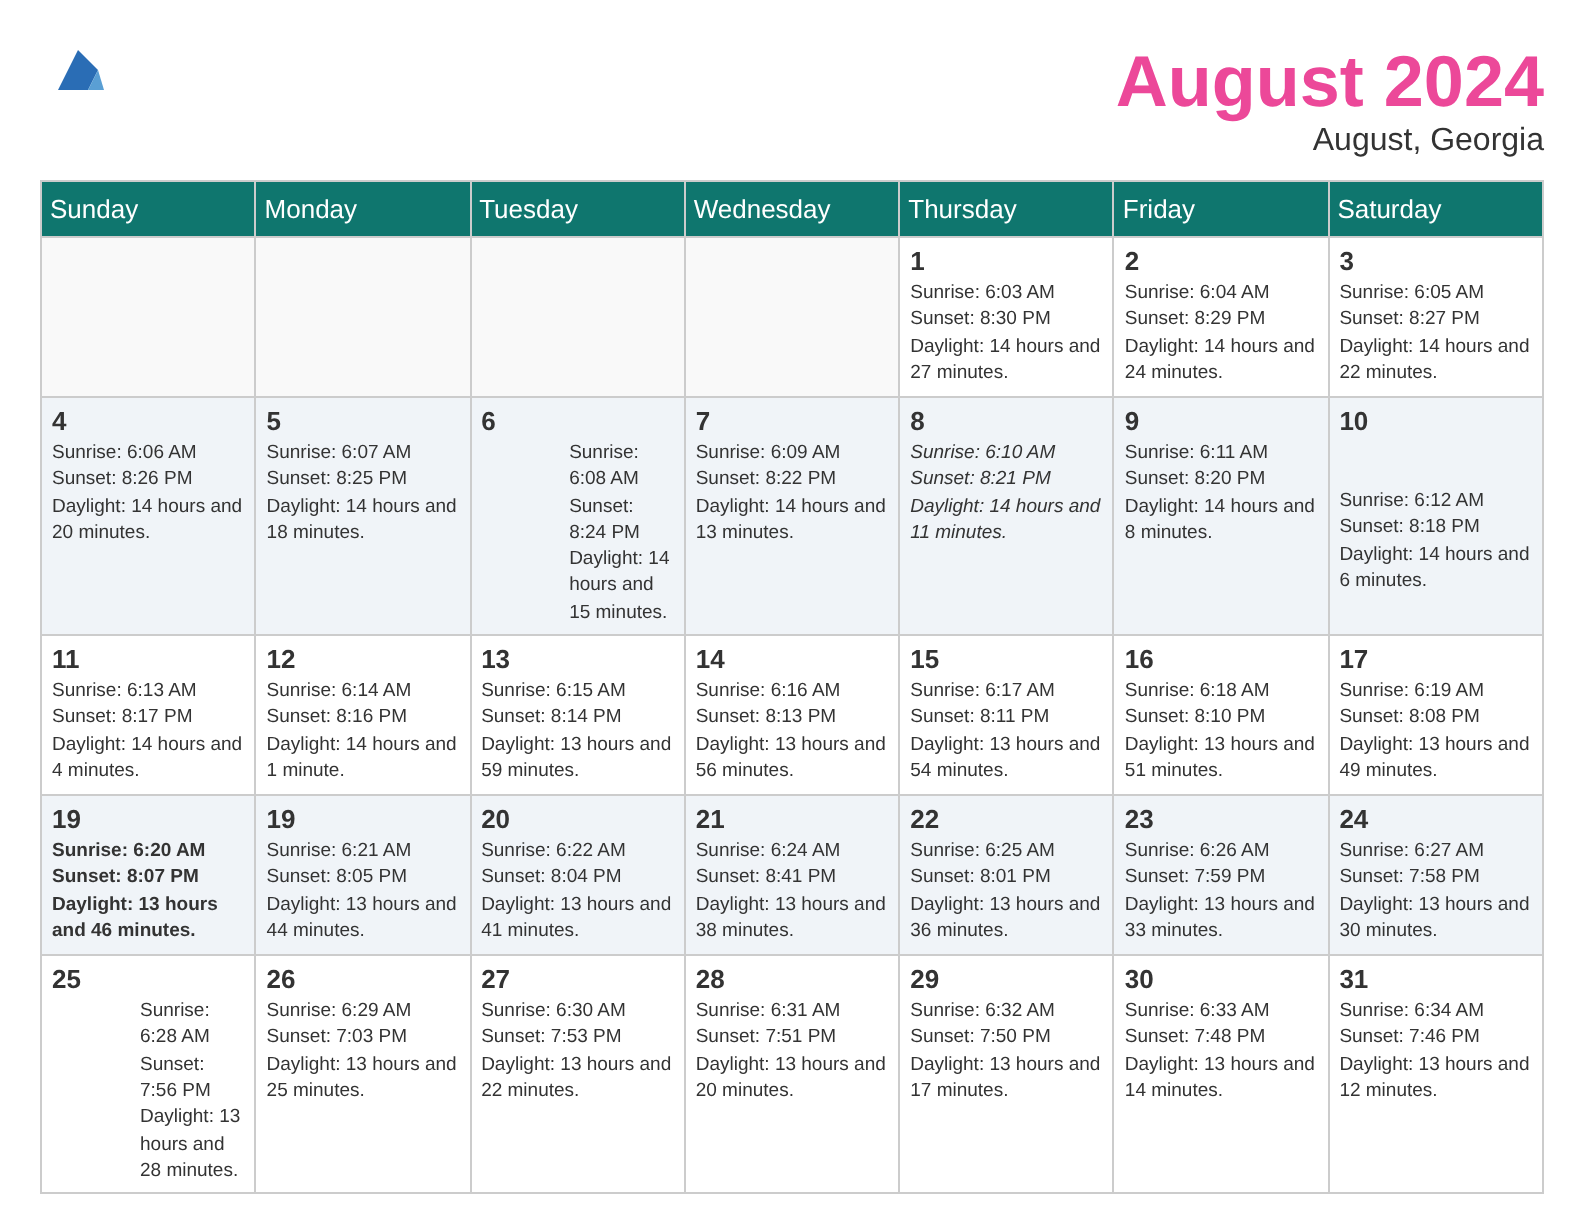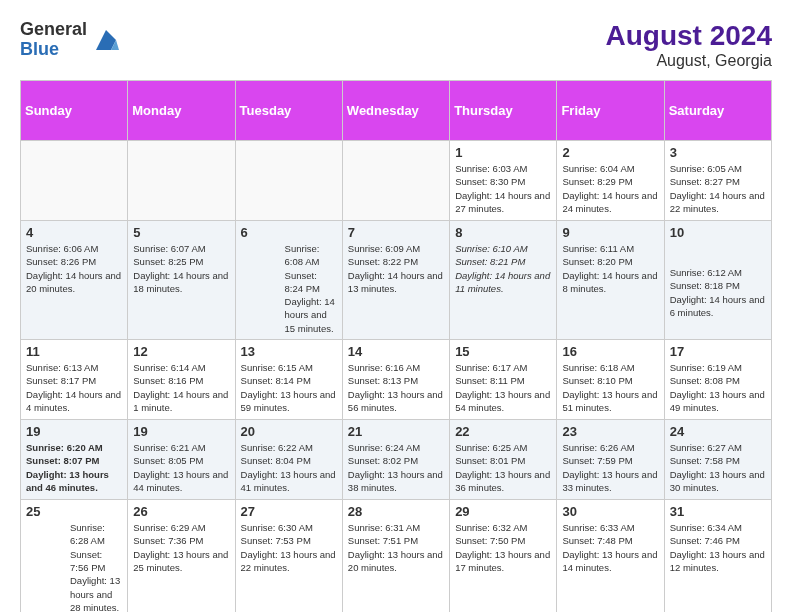--- a/index.html
+++ b/index.html
@@ -37,38 +37,38 @@
     }
     .logo-icon {
       width: 30px;
       height: 30px;
       margin-left: 4px;
     }
     .title-block {
       text-align: right;
     }
     .month-year {
-      font-size: 28px;
+      font-size: 36px;
       font-weight: bold;
-      color: #4c1d95;
+      color: #ec4899;
     }
     .location {
       font-size: 16px;
       color: #333;
     }
     .calendar {
       width: 100%;
       border-collapse: collapse;
     }
     .calendar th {
-      background-color: #d946ef;
+      background-color: #0f766e;
       color: #fff;
       font-size: 13px;
-      font-weight: bold;
-      padding: 22px 4px;
+      font-weight: normal;
+      padding: 6px 4px;
       text-align: left;
       border: 1px solid #ccc;
     }
     .calendar td {
       border: 1px solid #ccc;
       vertical-align: top;
       padding: 4px 5px;
       font-size: 10px;
       color: #333;
       width: calc(100% / 7);
@@ -90,24 +90,20 @@
     }
     .row-alt td {
       background: #f0f4f8;
     }
   </style>
 </head>
 <body>
 
 <div class="header">
   <div class="logo">
-    <div class="logo-text">
-      <span class="logo-general">General</span>
-      <span class="logo-blue">Blue</span>
-    </div>
     <svg class="logo-icon" viewBox="0 0 30 30" xmlns="http://www.w3.org/2000/svg">
       <polygon points="5,25 15,5 25,15 20,25" fill="#2a6db5"></polygon>
       <polygon points="20,25 25,15 28,25" fill="#5a9fd4"></polygon>
     </svg>
   </div>
   <div class="title-block">
     <div class="month-year">August 2024</div>
     <div class="location">August, Georgia</div>
   </div>
 </div>
@@ -252,21 +248,21 @@
         </td>
         <td>
           <div class="cell-day">20</div>
           <div class="cell-info" style="white-space: pre-line;">Sunrise: 6:22 AM
 Sunset: 8:04 PM
 Daylight: 13 hours and 41 minutes.</div>
         </td>
         <td>
           <div class="cell-day">21</div>
           <div class="cell-info" style="white-space: pre-line;">Sunrise: 6:24 AM
-Sunset: 8:02 PM
+Sunset: 8:41 PM
 Daylight: 13 hours and 38 minutes.</div>
         </td>
         <td>
           <div class="cell-day">22</div>
           <div class="cell-info" style="white-space: pre-line;">Sunrise: 6:25 AM
 Sunset: 8:01 PM
 Daylight: 13 hours and 36 minutes.</div>
         </td>
         <td>
           <div class="cell-day">23</div>
@@ -284,21 +280,21 @@
       <tr>
         <td>
           <div class="cell-day">25</div>
           <div class="cell-info" style="white-space: pre-line; margin-left: 44px;">Sunrise: 6:28 AM
 Sunset: 7:56 PM
 Daylight: 13 hours and 28 minutes.</div>
         </td>
         <td>
           <div class="cell-day">26</div>
           <div class="cell-info" style="white-space: pre-line;">Sunrise: 6:29 AM
-Sunset: 7:36 PM
+Sunset: 7:03 PM
 Daylight: 13 hours and 25 minutes.</div>
         </td>
         <td>
           <div class="cell-day">27</div>
           <div class="cell-info" style="white-space: pre-line;">Sunrise: 6:30 AM
 Sunset: 7:53 PM
 Daylight: 13 hours and 22 minutes.</div>
         </td>
         <td>
           <div class="cell-day">28</div>

